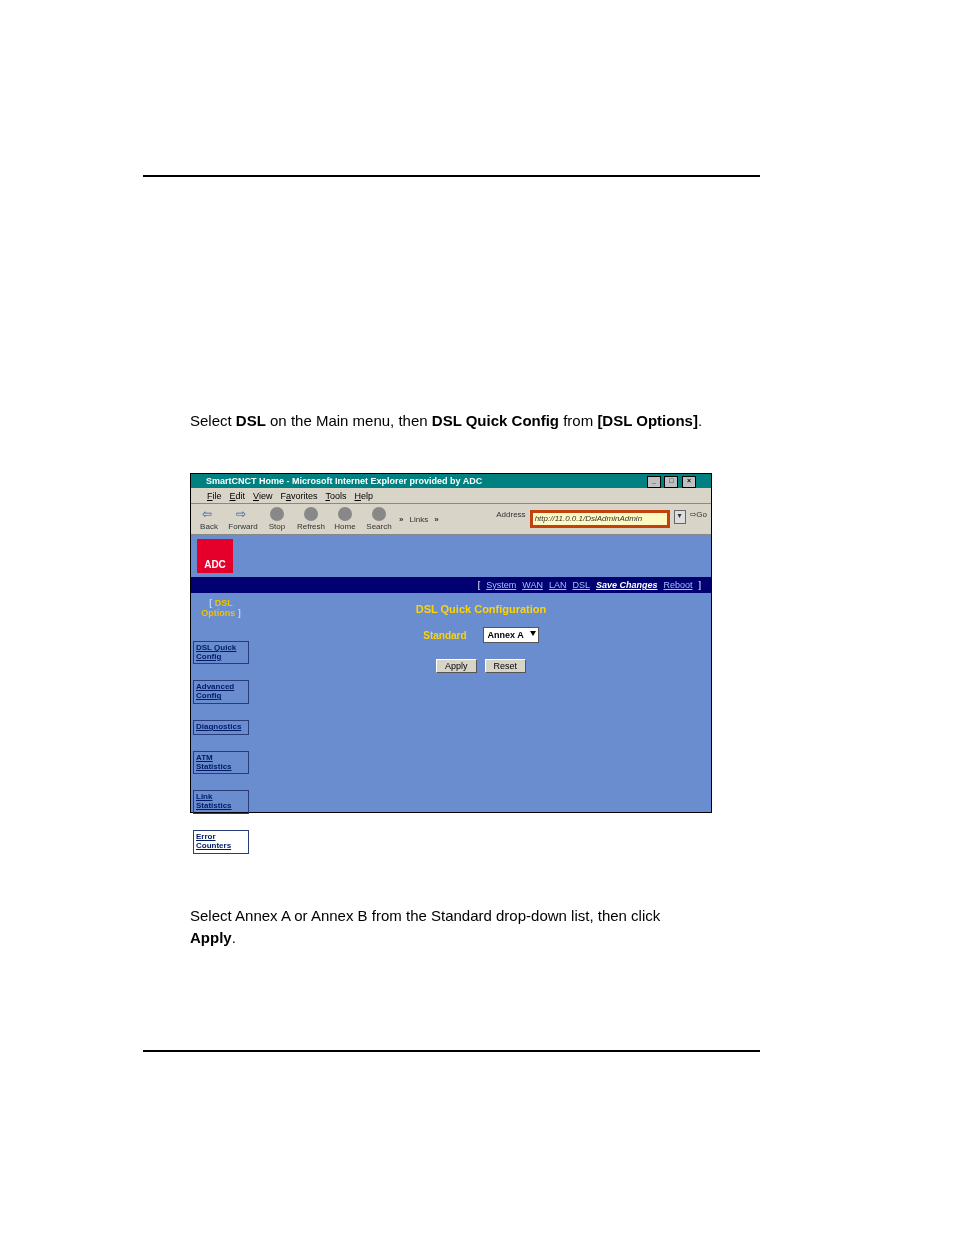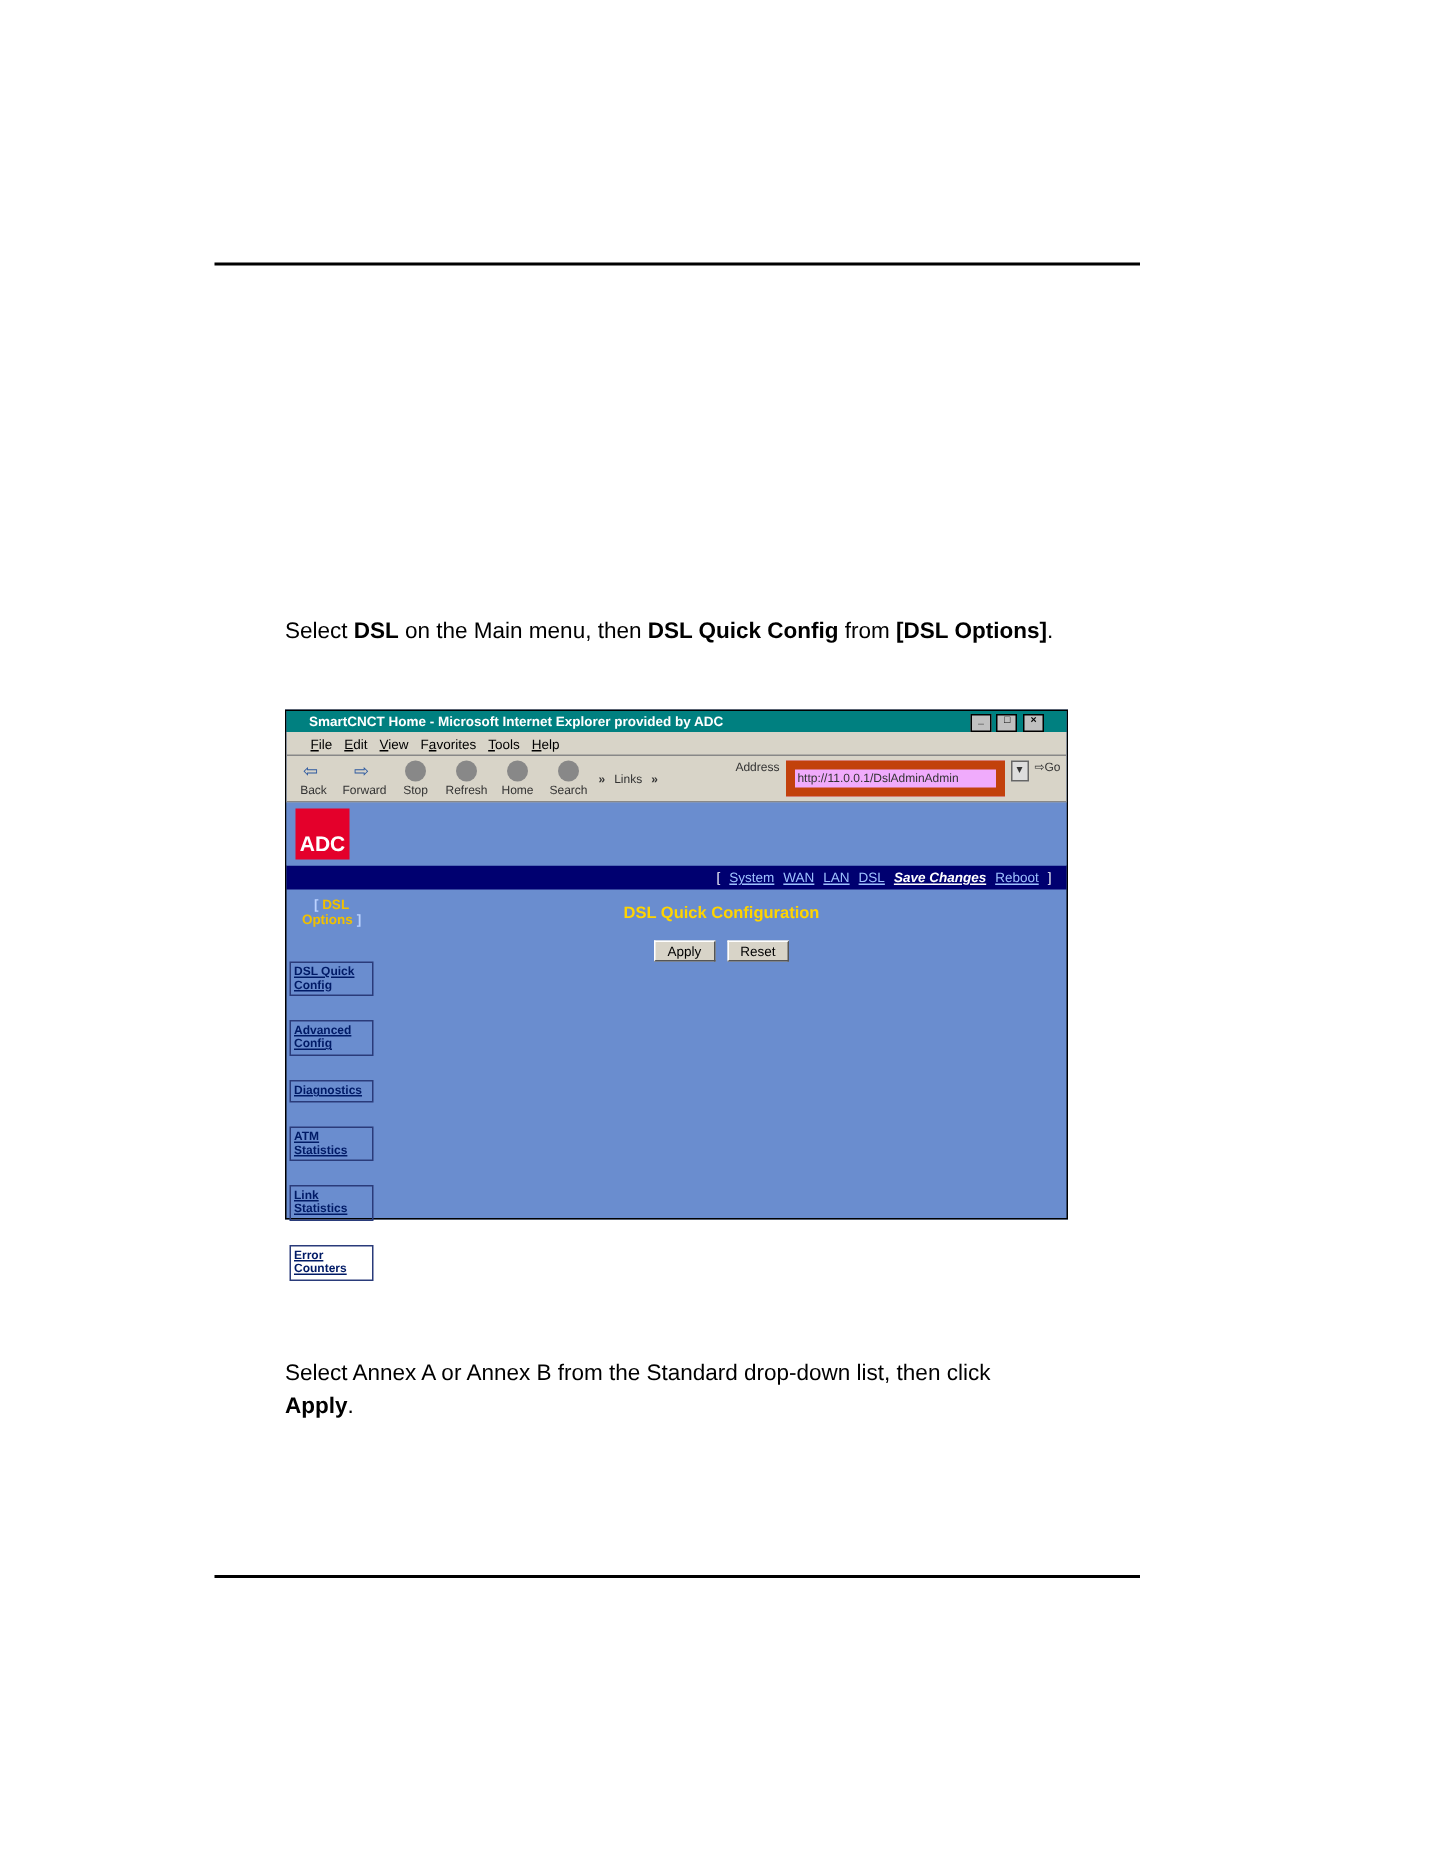--- a/index.html
+++ b/index.html
@@ -134,48 +134,49 @@
   }
   .addrbox {
     display: flex;
     gap: 4px;
     font-size: 8px;
     margin-left: auto;
   }
   .addrinput {
     width: 130px;
     height: 12px;
-    background: #f0abfc;
-    border: 6px solid #c2410c;
+    background: #fef9c3;
+    border: 3px solid #c2410c;
     padding: 0 2px;
     font-size: 8px;
     line-height: 12px;
     overflow: hidden;
     white-space: nowrap;
+    font-style: italic;
   }
   .gobtn {
     font-size: 8px;
     color: #333;
   }
 
   
   .logo-strip {
     height: 42px;
     background: #6a8dcf;
     position: relative;
   }
   .logo {
     position: absolute;
     left: 6px;
     top: 4px;
     width: 36px;
     height: 34px;
     background: #e4002b;
     color: #fff;
-    font-size: 14px;
+    font-size: 10px;
     font-weight: bold;
     display: flex;
     align-items: flex-end;
     justify-content: center;
     padding-bottom: 3px;
     box-sizing: border-box;
   }
   .navstrip {
     height: 16px;
     background: #000070;
@@ -374,20 +375,24 @@
         </div>
         <div class="side-link">DSL Quick Config</div>
         <div class="side-link">Advanced Config</div>
         <div class="side-link">Diagnostics</div>
         <div class="side-link">ATM Statistics</div>
         <div class="side-link">Link Statistics</div>
         <div class="side-link">Error Counters</div>
       </div>
       <div class="main">
         <div class="title">DSL Quick Configuration</div>
+        <div class="fieldrow">
+          <span>Standard</span>
+          <span class="select">Annex A</span>
+        </div>
         <div class="btns">
           <span class="btn3d">Apply</span>
           <span class="btn3d">Reset</span>
         </div>
       </div>
     </div>
   </div>
 
   <div class="lower-step">
     <span>Select Annex A or Annex B from the Standard drop-down list, then click </span><span class="bold">Apply</span><span>.</span>

